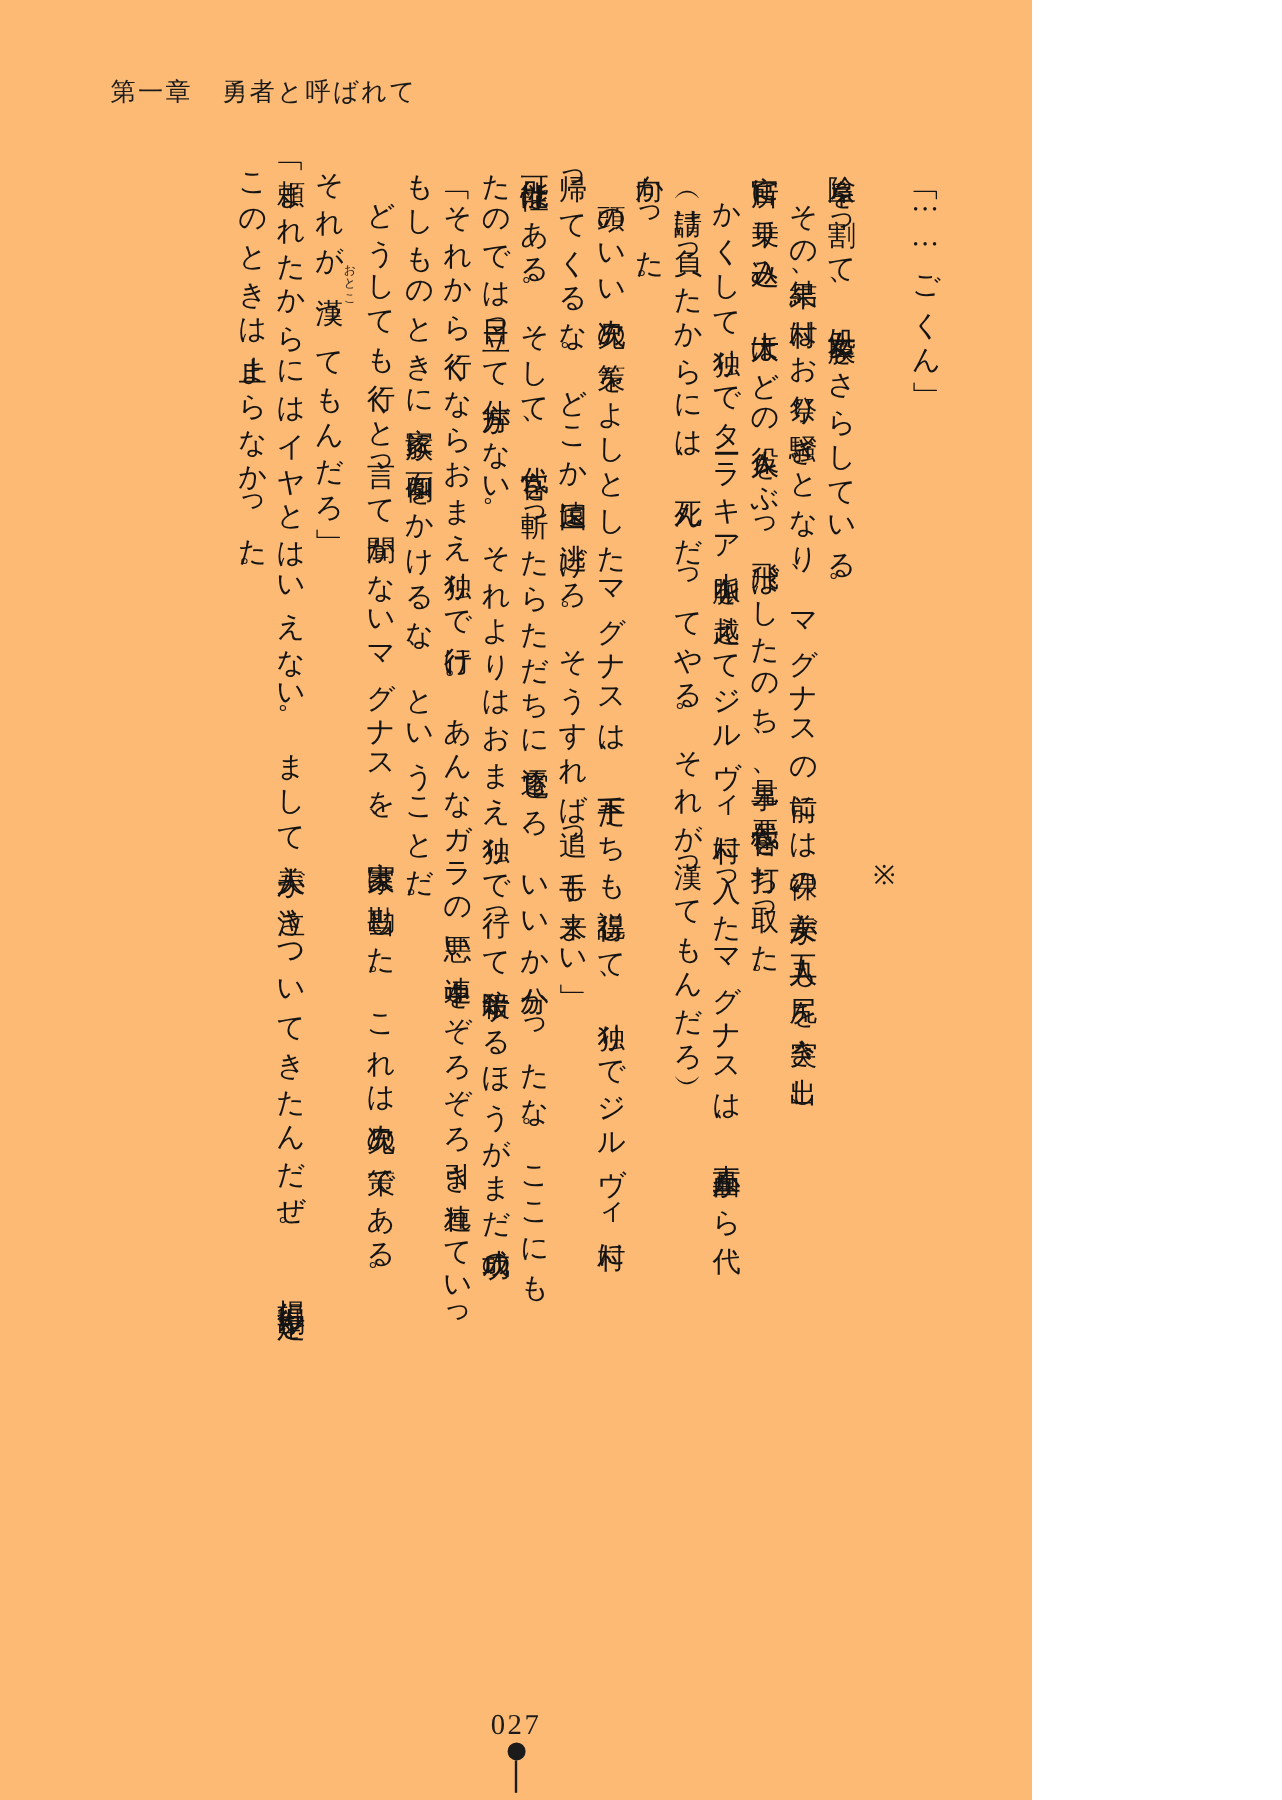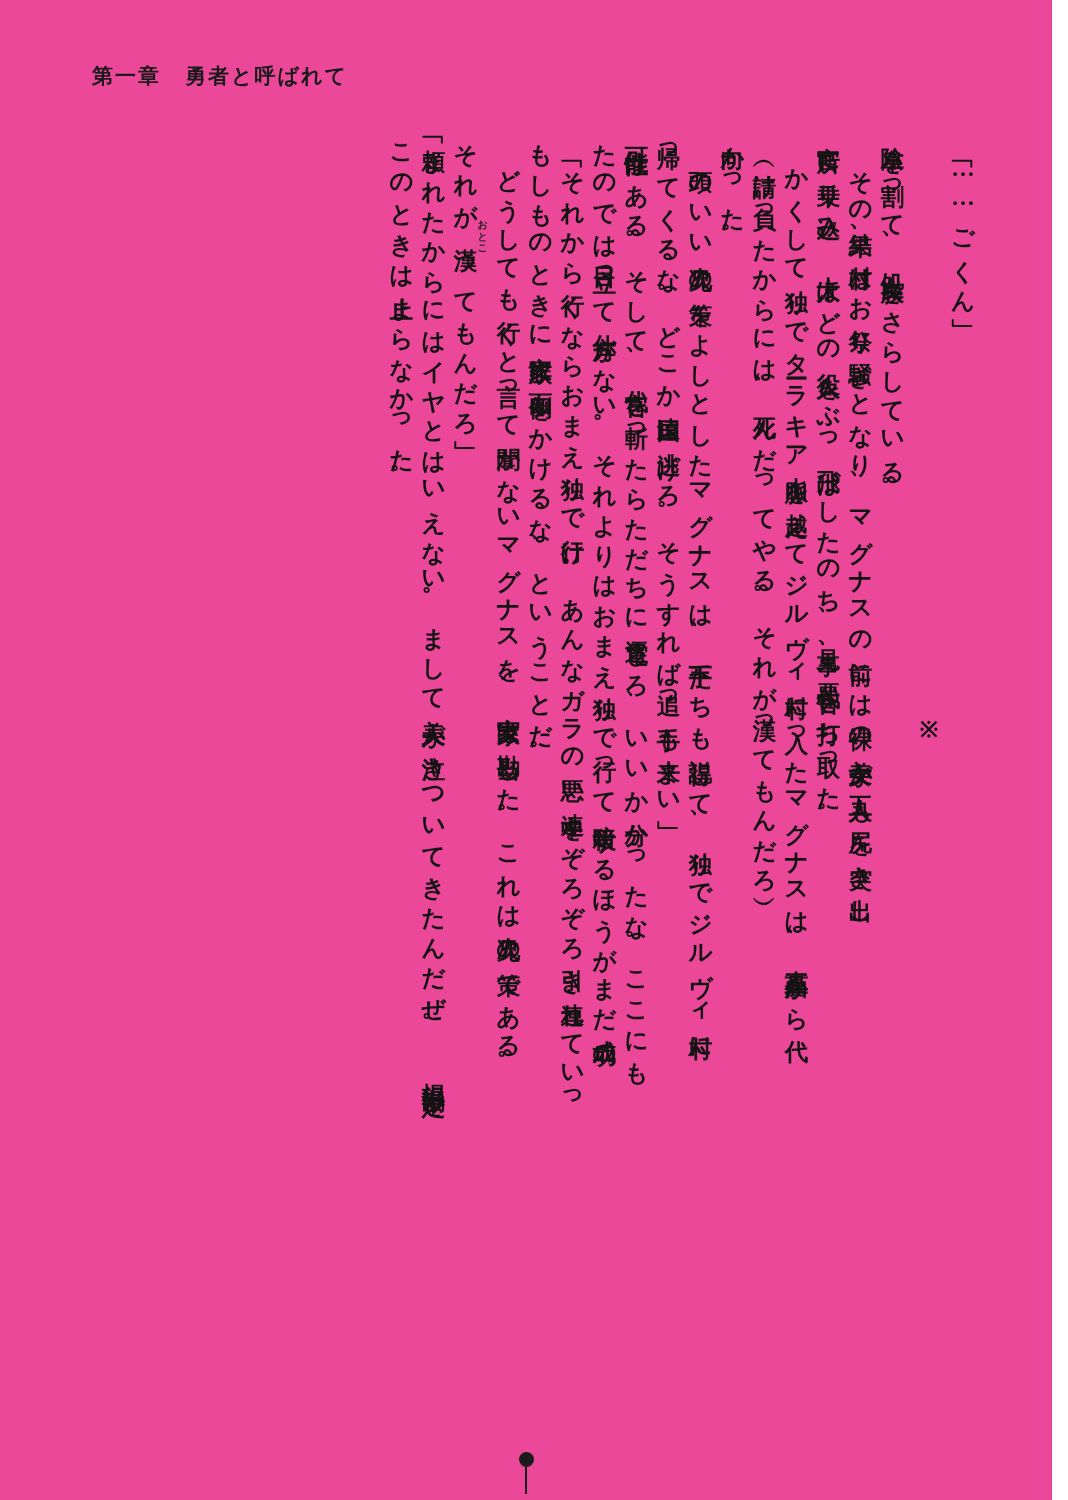--- a/index.html
+++ b/index.html
@@ -2,27 +2,26 @@
 <html><head>
 <meta charset="utf-8">
 <style>
   html, body {
     margin: 0;
     padding: 0;
     background: #ffffff;
   }
   .page {
     position: relative;
-    width: 1052px;
+    width: 860px;
     height: 1500px;
-    background: #ec4899;
+    background: #fdba74;
     overflow: hidden;
     font-family: "Liberation Serif", "DejaVu Serif", serif;
     color: #111111;
-    font-weight: bold;
   }
 
   
   .running-header {
     position: absolute;
     top: 62px;
     left: 92px;
     font-size: 21px;
     letter-spacing: 2px;
     color: #1a1a1a;
@@ -140,19 +139,20 @@
     <div class="col ind0">官所に乗り込み、十人ほどの役人をぶっ飛ばしたのち、見事、悪代官を打ち取った。</div>
     <div class="col ind0">　その結果、村はお祭り騒ぎとなり、マグナスの前には裸の美女が五人も尻を突き出し、</div>
     <div class="col ind0">陰阜を割って、処女膜をさらしている。</div>
 
     <div class="marker-col">※</div>
 
     <div class="col ind1">「……ごくん」</div>
 
   </div>
 
+  <div class="folio">027</div>
 
   <div class="ornament">
     <div class="dot"></div>
     <div class="stem"></div>
   </div>
 
 </div>
 
 </body></html>

